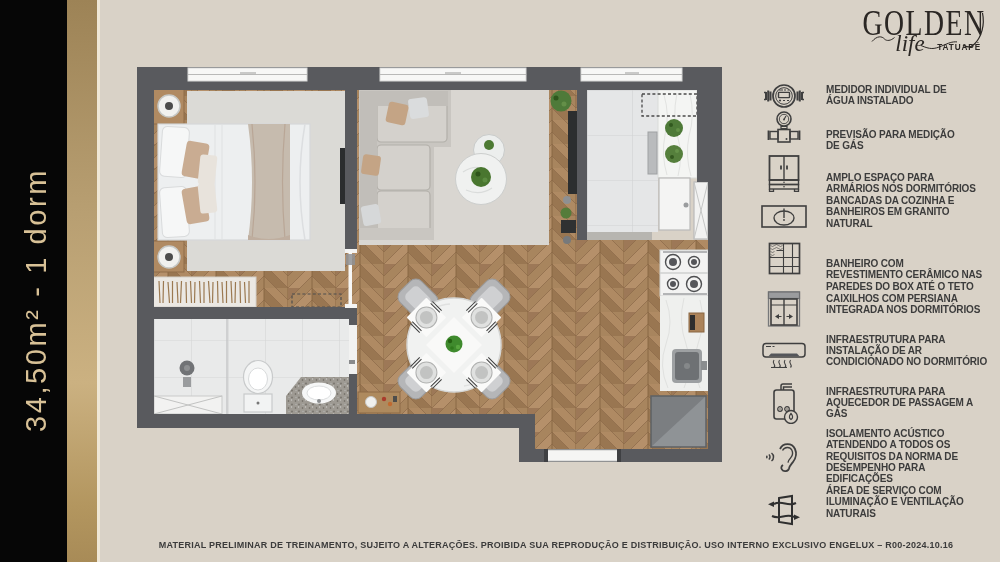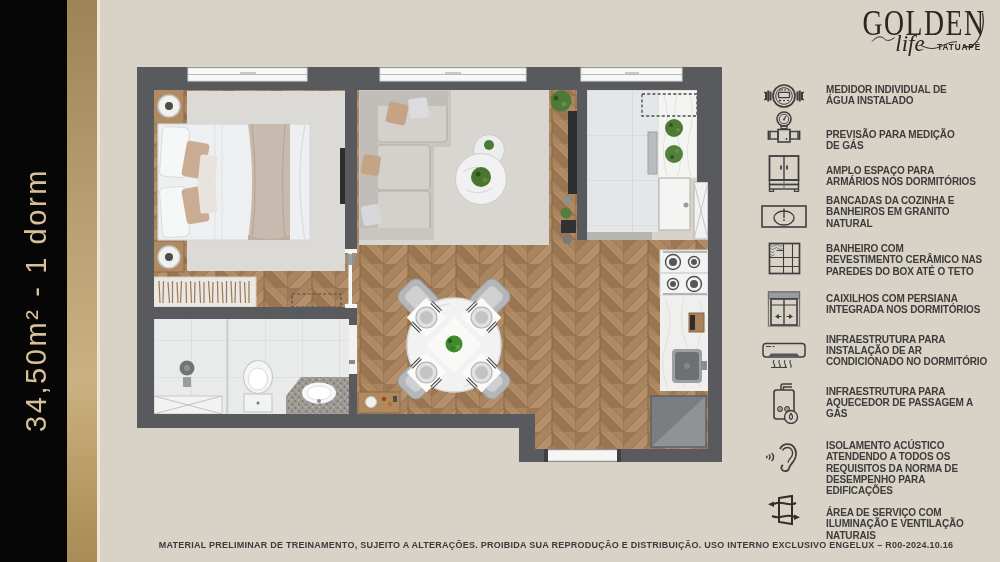--- a/index.html
+++ b/index.html
@@ -308,28 +308,28 @@
 <rect x="349" y="360" width="6" height="4" fill="#8a8b8d"></rect>
 
 <rect x="345" y="249" width="12" height="4" fill="#f4f4f3"></rect>
 <rect x="345" y="304" width="12" height="4" fill="#f4f4f3"></rect>
 <rect x="348.5" y="251" width="3.5" height="55" fill="#f7f7f6"></rect>
 <rect x="346" y="254" width="9" height="11" fill="#8f9193" opacity="0.85"></rect>
 </svg>
 
 <div class="feat-tx" style="top:83.5px">MEDIDOR INDIVIDUAL DE<br>ÁGUA INSTALADO</div>
 <div class="feat-tx" style="top:129px">PREVISÃO PARA MEDIÇÃO<br>DE GÁS</div>
-<div class="feat-tx" style="top:165px">AMPLO ESPAÇO PARA<br>ARMÁRIOS NOS DORMITÓRIOS</div>
+<div class="feat-tx" style="top:172px">AMPLO ESPAÇO PARA<br>ARMÁRIOS NOS DORMITÓRIOS</div>
 <div class="feat-tx" style="top:195px">BANCADAS DA COZINHA E<br>BANHEIROS EM GRANITO<br>NATURAL</div>
-<div class="feat-tx" style="top:243px">BANHEIRO COM<br>REVESTIMENTO CERÂMICO NAS<br>PAREDES DO BOX ATÉ O TETO</div>
+<div class="feat-tx" style="top:258px">BANHEIRO COM<br>REVESTIMENTO CERÂMICO NAS<br>PAREDES DO BOX ATÉ O TETO</div>
 <div class="feat-tx" style="top:293px">CAIXILHOS COM PERSIANA<br>INTEGRADA NOS DORMITÓRIOS</div>
 <div class="feat-tx" style="top:333.6px">INFRAESTRUTURA PARA<br>INSTALAÇÃO DE AR<br>CONDICIONADO NO DORMITÓRIO</div>
 <div class="feat-tx" style="top:385.9px">INFRAESTRUTURA PARA<br>AQUECEDOR DE PASSAGEM A<br>GÁS</div>
-<div class="feat-tx" style="top:440px">ISOLAMENTO ACÚSTICO<br>ATENDENDO A TODOS OS<br>REQUISITOS DA NORMA DE<br>DESEMPENHO PARA<br>EDIFICAÇÕES</div>
-<div class="feat-tx" style="top:507px">ÁREA DE SERVIÇO COM<br>ILUMINAÇÃO E VENTILAÇÃO<br>NATURAIS</div>
+<div class="feat-tx" style="top:428px">ISOLAMENTO ACÚSTICO<br>ATENDENDO A TODOS OS<br>REQUISITOS DA NORMA DE<br>DESEMPENHO PARA<br>EDIFICAÇÕES</div>
+<div class="feat-tx" style="top:485px">ÁREA DE SERVIÇO COM<br>ILUMINAÇÃO E VENTILAÇÃO<br>NATURAIS</div>
 
 <div class="icn" style="left:763px;top:82px">
 <svg width="42" height="28" viewBox="-21 -14 42 28" fill="none" stroke="#3f3f3f">
 <circle cx="0" cy="0" r="11" stroke-width="1.7"></circle>
 <circle cx="0" cy="0" r="8.3" stroke-width="1"></circle>
 <rect x="-5.5" y="-3.6" width="11" height="5.2" rx="0.5" stroke-width="1.4"></rect>
 <path d="M-5 -6 h4 M0 -6 h2 M3.5 -6 h1.5" stroke-width="1.1"></path>
 <circle cx="-4" cy="4.5" r="1.1" fill="#3f3f3f" stroke="none"></circle>
 <path d="M-1 4.5 h2 M3 4.5 h2" stroke-width="1.1"></path>
 <path d="M-13.5 -4.5 v9 M-15.8 -5.5 v11 M-18 -4 v8" stroke-width="2"></path>

